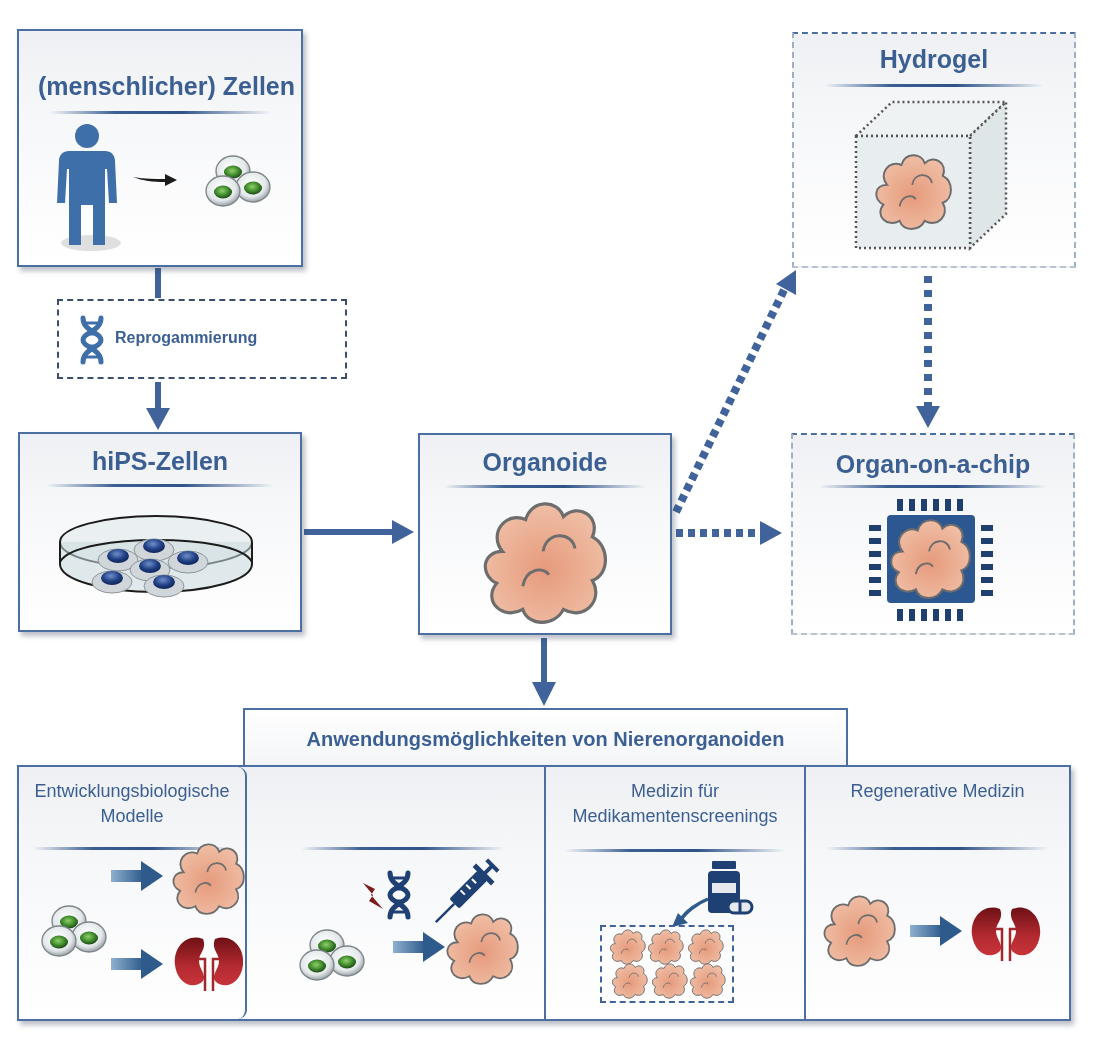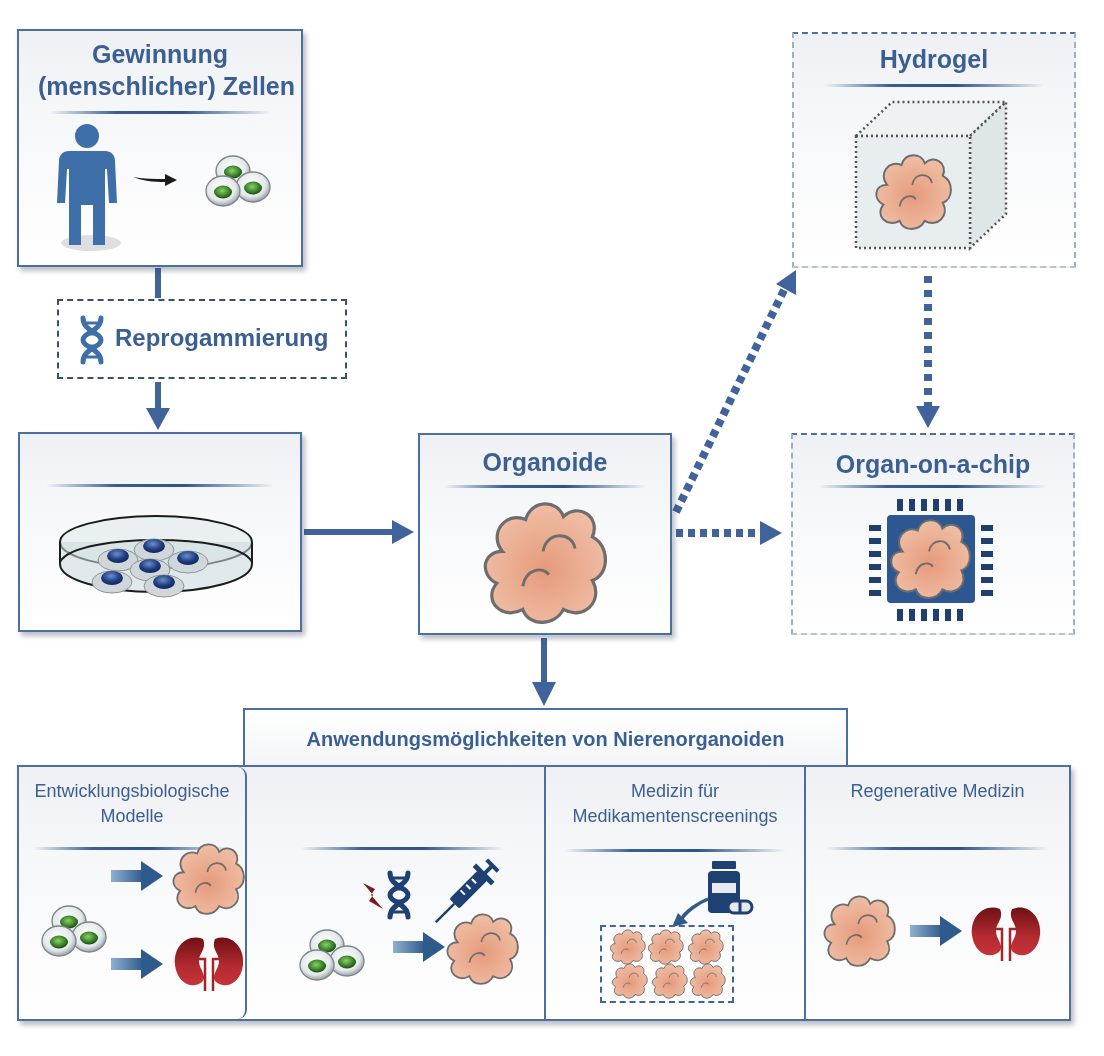--- a/index.html
+++ b/index.html
@@ -103,44 +103,44 @@
   <path d="M760,521 L782,533 L760,545 Z" fill="#3f639a"></path>
 
   <line x1="676" y1="512" x2="784" y2="290" stroke="#3f639a" stroke-width="8" stroke-dasharray="7,5"></line>
   <path d="M776,284 L796,270 L796,295 Z" fill="#3f639a"></path>
 
   <line x1="928" y1="276" x2="928" y2="408" stroke="#3f639a" stroke-width="8" stroke-dasharray="7,7"></line>
   <path d="M916,406 L940,406 L928,428 Z" fill="#3f639a"></path>
 </svg>
 
 <div class="box solid" style="left:17px;top:29px;width:286px;height:238px;">
-  <div class="title" style="top:8px;">Gewinnung</div>
   <div class="title" style="top:40px;margin-left:13px;">(menschlicher) Zellen</div>
   <div class="rule" style="left:30px;right:30px;top:80px;"></div>
   <svg width="80" height="130" style="left:34px;top:92px;">
     <ellipse cx="38" cy="120" rx="30" ry="8" fill="rgba(0,0,0,0.12)"></ellipse>
     <circle cx="34" cy="13" r="12" fill="#3f6fa8"></circle>
     <path d="M16,28 L52,28 C58,28 62,32 62,38 L64,80 L56,80 L54,46 L52,46 L52,122 L40,122 L40,82 L28,82 L28,122 L16,122 L16,46 L14,46 L12,80 L4,80 L6,38 C6,32 10,28 16,28 Z" fill="#3f6fa8"></path>
   </svg>
   <svg width="50" height="20" style="left:112px;top:138px;">
     <path d="M2,8 C14,10 24,10 34,10 L34,5 L46,11 L34,17 L34,13 C22,13 12,12 2,8 Z" fill="#1c1c1c"></path>
   </svg>
   <svg width="80" height="70" style="left:180px;top:118px;">
     <use href="#cellCluster" x="38" y="34"></use>
   </svg>
 </div>
 
 <div class="abs" style="left:57px;top:299px;width:290px;height:80px;box-sizing:border-box;border:2px dashed #3a4f6e;">
   <svg width="30" height="60" style="left:18px;top:9px;color:#3f6fa8;">
     <use href="#dna" x="15" y="30"></use>
   </svg>
-  <div style="position:absolute;left:56px;top:22px;color:#3b5f93;font-weight:bold;font-size:24px;line-height:30px;">Reprogammierung</div>
+  <div style="position:absolute;left:56px;top:22px;color:#3b5f93;font-weight:bold;font-size:16px;line-height:30px;">Reprogammierung</div>
 </div>
 
 <div class="box solid" style="left:18px;top:432px;width:284px;height:200px;">
+  <div class="title" style="top:12px;">hiPS-Zellen</div>
   <div class="rule" style="left:26px;right:26px;top:50px;"></div>
   <svg width="220" height="110" style="left:38px;top:66px;">
     <ellipse cx="98" cy="42" rx="96" ry="26" fill="rgba(220,232,234,0.5)" stroke="#1c1c1c" stroke-width="2"></ellipse>
     <path d="M2,42 L2,64 C2,80 46,92 98,92 C150,92 194,80 194,64 L194,42" fill="rgba(200,216,220,0.55)" stroke="#1c1c1c" stroke-width="2"></path>
     <path d="M2,62 C10,46 60,40 98,40 C140,40 186,46 194,62" fill="none" stroke="#1c1c1c" stroke-width="2"></path>
     <g>
       <ellipse cx="60" cy="60" rx="20" ry="11" fill="#d0d6d9" stroke="#8d969b"></ellipse>
         <ellipse cx="60" cy="56" rx="11" ry="7" fill="url(#nucBlue)"></ellipse>
       <ellipse cx="96" cy="50" rx="20" ry="11" fill="#d0d6d9" stroke="#8d969b"></ellipse>
         <ellipse cx="96" cy="46" rx="11" ry="7" fill="url(#nucBlue)"></ellipse>

